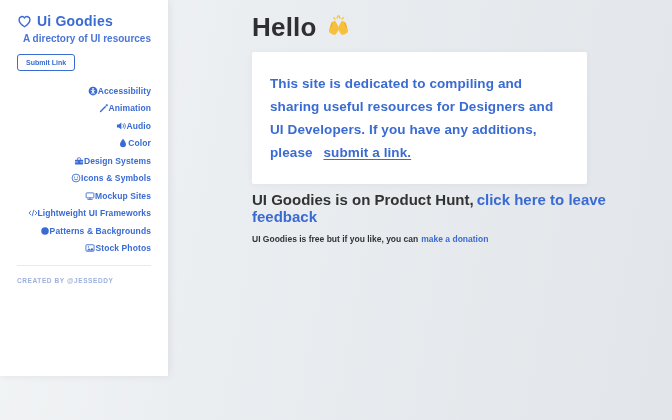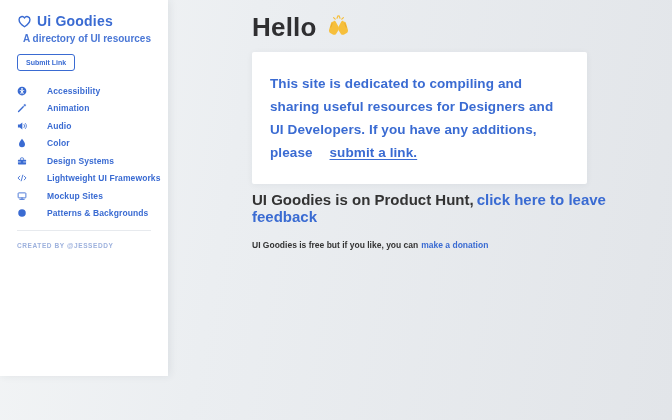--- a/index.html
+++ b/index.html
@@ -24,22 +24,22 @@
   .logo-title { color:#3a6bd2; font-weight:bold; font-size:14px; letter-spacing:0.2px; }
   .tagline { color:#3a6bd2; font-size:10px; margin-top:4px; font-weight:bold; opacity:0.92;text-align:right; }
   .submit-btn {
     margin-top:10px; display:inline-block; background:#fff;
     border:1px solid #3a6bd2; border-radius:3px; color:#3a6bd2;
     font-size:7px; font-weight:bold; padding:4px 8px; cursor:pointer;
     font-family:"Liberation Sans", sans-serif;
   }
   .nav { margin-top:11px; }
   .nav-item {
-    display:flex; align-items:center; gap:20px;
-    height:17.5px; cursor:pointer;
+    display:flex; align-items:center; gap:0;
+    height:17.5px; cursor:pointer;justify-content:flex-end;
   }
   .nav-item .icn { width:10px; height:10px; flex:0 0 auto; display:flex; align-items:center; justify-content:center; }
   .nav-label { color:#3a6bd2; font-size:8.5px; font-weight:bold; letter-spacing:0.1px; white-space:nowrap; }
   .side-divider { border:none; border-top:1px solid #e7eaee; margin:8px 0 0 0; }
   .side-footer {
     margin-top:11px; color:#9db1dd; font-size:6.5px; font-weight:bold;
     letter-spacing:0.6px; text-transform:uppercase; cursor:pointer;
   }
   
   .main { padding:12px 11px 0 84px; width:504px; }
@@ -49,21 +49,21 @@
     margin-top:9px; width:335px; background:#ffffff; border-radius:2px;
     box-shadow:0 1px 6px rgba(40,50,70,0.06);
     padding:20px 18px;
   }
   .card p {
     color:#3a6bd2; font-weight:bold; font-size:13.5px; line-height:23px;
     letter-spacing:0.1px;
   }
   .card a { color:#3a6bd2; text-decoration:underline; text-underline-offset:2px; cursor:pointer; }
   .ph-line { margin-top:7px; font-size:15px; font-weight:bold; color:#333; }
-  .donate-line { margin-top:15px; font-size:8.5px; font-weight:bold; color:#333; }
+  .donate-line { margin-top:9px; font-size:8.5px; font-weight:bold; color:#333; }
   .inline-link { color:#3a6bd2; cursor:pointer; text-decoration:none; margin-left:3px; }
   svg { display:block; }
 </style>
 </head>
 <body>
 
 <div class="page">
 
   <aside class="sidebar">
 
@@ -127,49 +127,70 @@
         <span class="icn">
           <svg width="10" height="10" viewBox="0 0 16 16">
               <path d="M5.5 6V4.2c0-.7.5-1.2 1.2-1.2h2.6c.7 0 1.2.5 1.2 1.2V6" fill="none" stroke="#3a6bd2" stroke-width="1.4"></path>
               <rect x="1.5" y="6" width="13" height="7.5" rx="1" fill="#3a6bd2"></rect>
               <path d="M1.5 9.5h4.5m4 0h4.5" stroke="#fff" stroke-width="1.1"></path>
             </svg>
         </span>
         <span class="nav-label">Design Systems</span>
       </div>
 
-
-      <div class="nav-item">
-        <span class="icn">
-          <svg width="11" height="10" viewBox="0 0 16 16">
-              <path d="M4.5 5L1.5 8l3 3M11.5 5l3 3-3 3M9.2 3.5L6.8 12.5" fill="none" stroke="#3a6bd2" stroke-width="1.4" stroke-linecap="round" stroke-linejoin="round"></path>
-            </svg>
-        </span>
-        <span class="nav-label">Lightweight UI Frameworks</span>
+      <div class="nav-item">
+        <span class="icn">
+          <svg width="10" height="10" viewBox="0 0 16 16">
+              <circle cx="8" cy="8" r="6.3" fill="none" stroke="#3a6bd2" stroke-width="1.4"></circle>
+              <circle cx="5.8" cy="6.5" r="1" fill="#3a6bd2"></circle>
+              <circle cx="10.2" cy="6.5" r="1" fill="#3a6bd2"></circle>
+              <path d="M5.2 9.6c1.6 1.8 4 1.8 5.6 0" fill="none" stroke="#3a6bd2" stroke-width="1.3" stroke-linecap="round"></path>
+            </svg>
+        </span>
+        <span class="nav-label">Icons &amp; Symbols</span>
       </div>
 
       <div class="nav-item">
         <span class="icn">
           <svg width="11" height="10" viewBox="0 0 16 16">
               <rect x="1.8" y="3" width="12.4" height="8" rx="1" fill="none" stroke="#3a6bd2" stroke-width="1.4"></rect>
               <path d="M8 11v1.8M4.5 13.4h7" stroke="#3a6bd2" stroke-width="1.4" stroke-linecap="round"></path>
             </svg>
         </span>
         <span class="nav-label">Mockup Sites</span>
       </div>
 
       <div class="nav-item">
         <span class="icn">
+          <svg width="11" height="10" viewBox="0 0 16 16">
+              <path d="M4.5 5L1.5 8l3 3M11.5 5l3 3-3 3M9.2 3.5L6.8 12.5" fill="none" stroke="#3a6bd2" stroke-width="1.4" stroke-linecap="round" stroke-linejoin="round"></path>
+            </svg>
+        </span>
+        <span class="nav-label">Lightweight UI Frameworks</span>
+      </div>
+
+      <div class="nav-item">
+        <span class="icn">
           <svg width="10" height="10" viewBox="0 0 16 16">
               <circle cx="8" cy="8" r="6" fill="#3a6bd2"></circle>
             </svg>
         </span>
         <span class="nav-label">Patterns &amp; Backgrounds</span>
       </div>
 
+      <div class="nav-item">
+        <span class="icn">
+          <svg width="10" height="10" viewBox="0 0 16 16">
+              <rect x="1.5" y="2.8" width="13" height="10.4" rx="1.4" fill="none" stroke="#3a6bd2" stroke-width="1.4"></rect>
+              <circle cx="5.6" cy="6.2" r="1.1" fill="#3a6bd2"></circle>
+              <path d="M3 12l3.4-3.6 2.2 2.2 2.6-3L14 12z" fill="#3a6bd2"></path>
+            </svg>
+        </span>
+        <span class="nav-label">Stock Photos</span>
+      </div>
 
     </nav>
 
     <hr class="side-divider">
 
     <div class="side-footer">Created by @jesseddy</div>
 
   </aside>
 
   <main class="main">
@@ -183,21 +204,21 @@
             <path d="M9.6 6.2c.8-.3 1.6.1 1.9.9l2 5.4c.5 1.4.2 3-.8 4.1l-2.3 2.6c-.9 1-2.4 1.2-3.5.4l-2-1.5c-1.2-.9-1.6-2.5-1-3.8l2.1-4.6.9-2c.3-.7 1-1 1.7-.8l.5.2z" transform="rotate(-8 7 13)"></path>
             <path d="M17.4 6.2c-.8-.3-1.6.1-1.9.9l-2 5.4c-.5 1.4-.2 3 .8 4.1l2.3 2.6c.9 1 2.4 1.2 3.5.4l2-1.5c1.2-.9 1.6-2.5 1-3.8l-2.1-4.6-.9-2c-.3-.7-1-1-1.7-.8l-.5.2z" transform="rotate(8 20 13)"></path>
           </g>
           <path d="M7.2 8.6l-1.4 3.6M19.8 8.6l1.4 3.6" stroke="#e8a92c" stroke-width="0.9" stroke-linecap="round" fill="none"></path>
         </svg>
       </span>
     </div>
 
     <section class="card">
       <p><span>This site is dedicated to compiling and sharing useful resources for Designers and UI Developers. If you have any additions, please</span>
-        <a style="margin-left:13px;">submit a link.</a>
+        <a style="margin-left:7px;">submit a link.</a>
       </p>
     </section>
 
     <div class="ph-line">
       <span>UI Goodies is on Product Hunt,</span><a class="inline-link">click here to leave feedback</a>
     </div>
 
     <div class="donate-line">
       <span>UI Goodies is free but if you like, you can</span><a class="inline-link">make a donation</a>
     </div>

